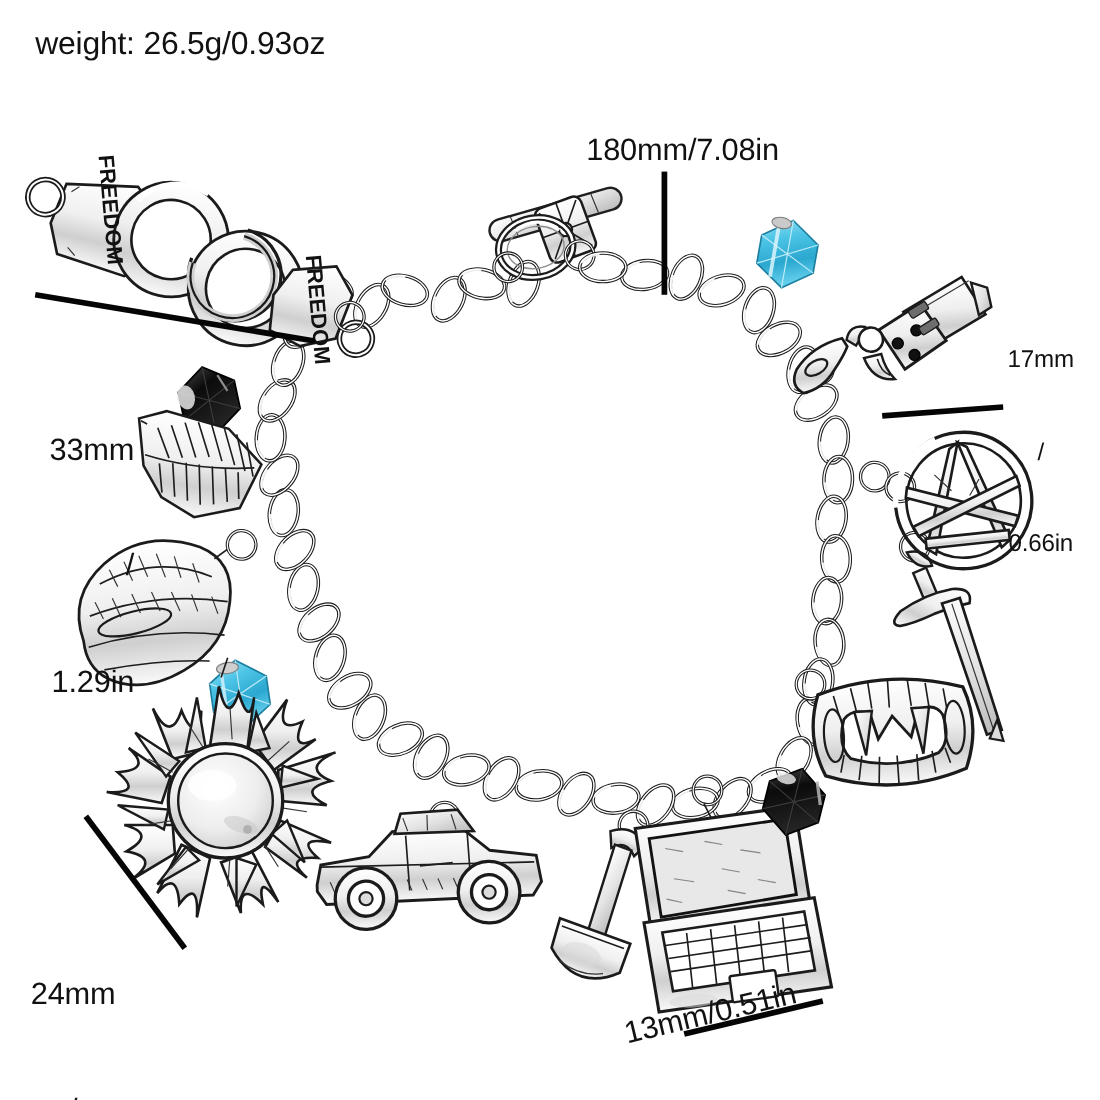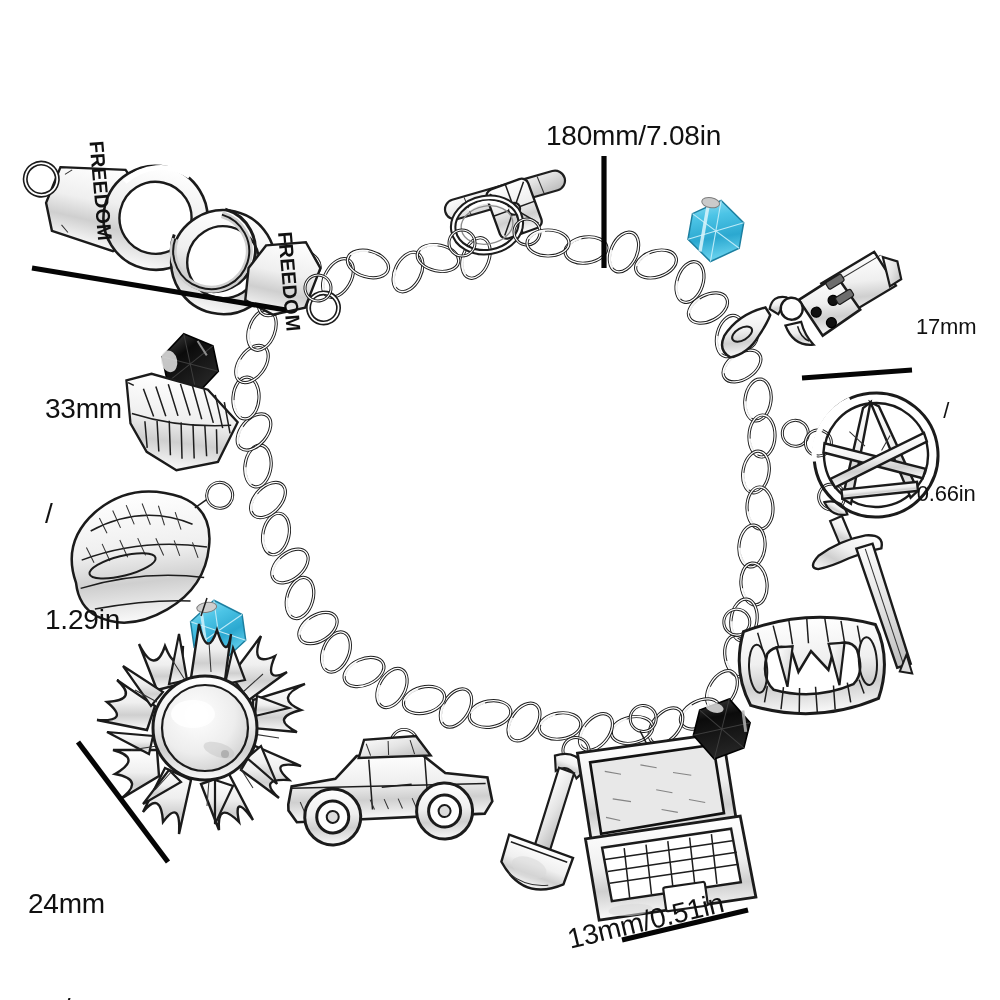--- a/index.html
+++ b/index.html
@@ -18,23 +18,23 @@
   }
   .anno {
     position: absolute;
     color: #111111;
     font-family: "Liberation Sans", sans-serif;
     white-space: pre;
     line-height: 1.26;
     letter-spacing: -0.2px;
   }
   #weight-label { left: 32px; top: 22px; font-size: 29px; }
-  #len-label    { left: 546px; top: 118px; font-size: 28px; }
+  #len-label    { left: 533px; top: 118px; font-size: 28px; }
   #right-label  { left: 916px; top: 258px; font-size: 22px; text-align: center; }
-  #left-label   { left: 45px;  top: 320px; font-size: 28px; text-align: left; }
+  #left-label   { left: 45px;  top: 320px; font-size: 28px; text-align: right; }
   #sun-label    { left: 28px;  top: 815px; font-size: 28px; text-align: center; }
   #bottom-label {
     left: 568px; top: 922px; font-size: 28px;
     transform: rotate(-13.5deg);
     transform-origin: 0 50%;
   }
   .lbl-line { display: block; }
   svg.art { position: absolute; left: 0; top: 0; width: 1000px; height: 1000px; }
   .det  { fill: none; stroke: #1d1d1d; stroke-width: 1.5; }
   .det-fine { fill: none; stroke: #333333; stroke-width: 1.05; }
@@ -570,20 +570,21 @@
 
     <g>
       <line class="leader" x1="604" y1="156" x2="604" y2="268"></line>
       <line class="leader" x1="32" y1="268" x2="286" y2="310"></line>
       <line class="leader" x1="802" y1="378" x2="912" y2="370"></line>
       <line class="leader" x1="78" y1="742" x2="168" y2="862"></line>
       <line class="leader" x1="622" y1="940" x2="748" y2="910"></line>
     </g>
   </svg>
 
+  <div class="anno" id="weight-label">weight: 26.5g/0.93oz</div>
 
   <div class="anno" id="len-label">180mm/7.08in</div>
 
   <div class="anno" id="right-label">
     <span class="lbl-line">17mm</span>
     <span class="lbl-line">/</span>
     <span class="lbl-line">0.66in</span>
   </div>
 
   <div class="anno" id="left-label">

